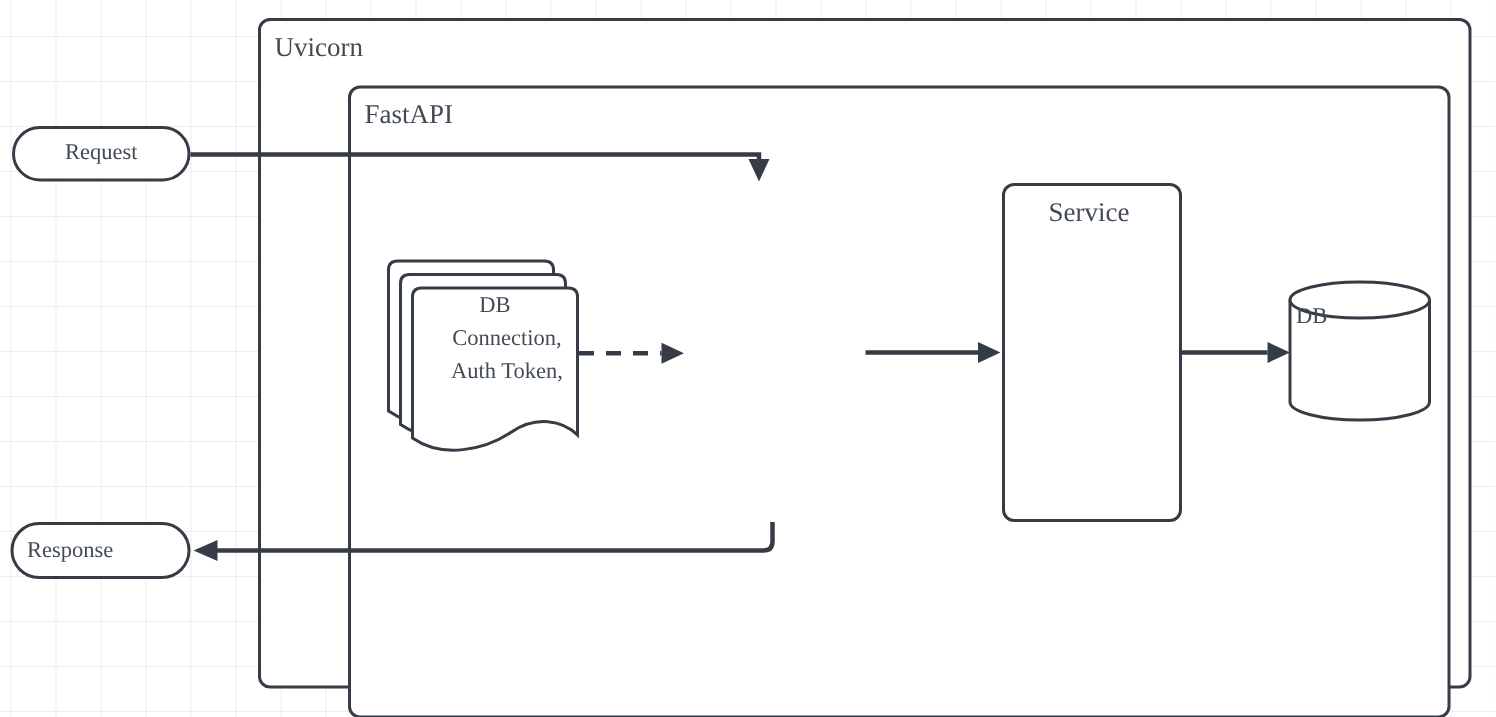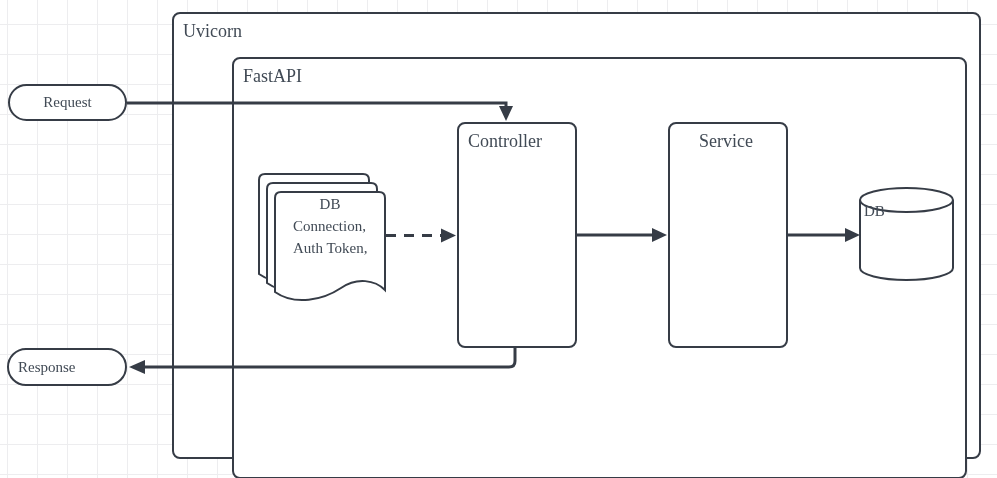--- a/index.html
+++ b/index.html
@@ -38,40 +38,37 @@
   .response{left:7px;top:348px;width:120px;height:38px;padding-left:9px;}
   .overlay{position:absolute;left:0;top:0;width:997px;height:478px;pointer-events:none;}
   .overlay .shape{fill:var(--fill);stroke:var(--stroke);stroke-width:2;}
   .overlay .edge{fill:none;stroke:var(--stroke);stroke-width:3;stroke-linejoin:miter;}
   .overlay .edge.dashed{stroke-dasharray:10 8;}
   .overlay .head{fill:var(--stroke);stroke:none;}
   .doc-text{
     position:absolute;left:277px;top:193px;width:106px;
     font-size:15px;line-height:22px;color:var(--text);
   }
-  .doc-line{text-align:left;padding-left:16px;}
+  .doc-line{text-align:center;padding-left:16px;}
   .doc-line.center{text-align:center;padding-left:0;}
   .db-label{position:absolute;left:864px;top:203px;font-size:15px;color:var(--text);}
 </style>
 </head>
 <body>
 
 <div class="canvas">
 
   <div class="box uvicorn">
     <div class="box-label">Uvicorn</div>
   </div>
 
   <div class="box fastapi">
     <div class="box-label">FastAPI</div>
   </div>
 
-  <div class="box controller">
-    <div class="box-label">Controller</div>
-  </div>
 
   <div class="box service">
     <div class="box-label">Service</div>
   </div>
 
   <div class="pill request">
     <span>Request</span>
   </div>
 
   <div class="pill response">

